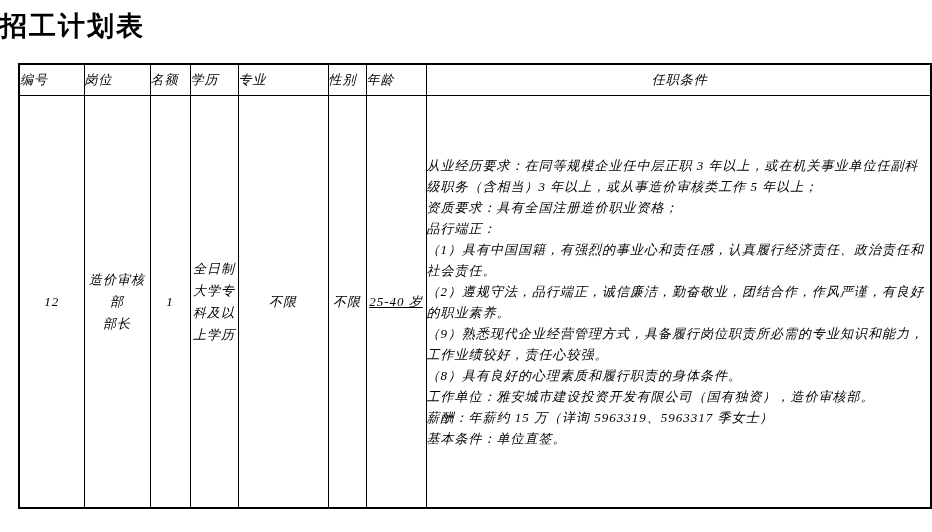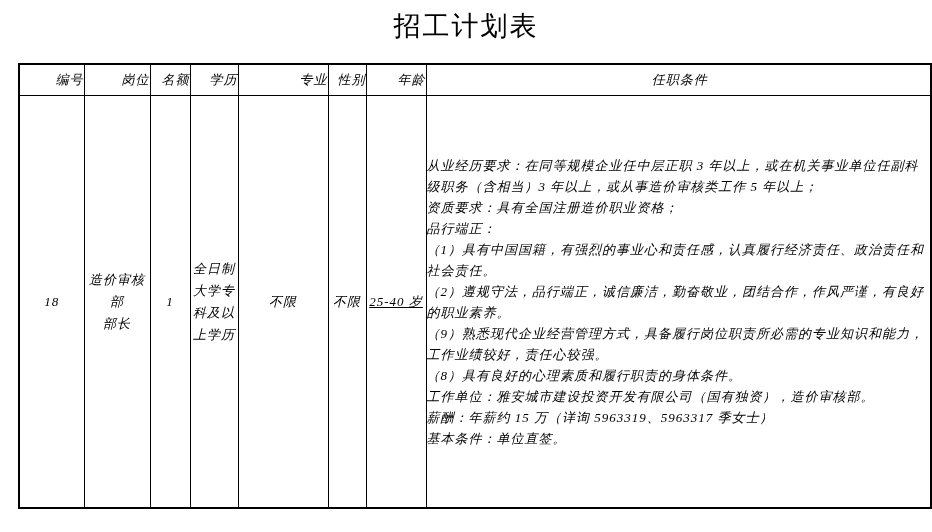--- a/index.html
+++ b/index.html
@@ -16,24 +16,24 @@
     position: relative;
     width: 932px;
     height: 532px;
     background: #ffffff;
   }
   .doc-title {
     position: absolute;
     top: 8px;
     left: 0;
     width: 100%;
-    text-align: center;
+    text-align: left;
     font-family: "Liberation Sans", sans-serif;
     font-size: 27px;
-    font-weight: normal;
+    font-weight: bold;
     letter-spacing: 2px;
   }
   table.plan {
     position: absolute;
     left: 18px;
     top: 63px;
     width: 912px;
     border-collapse: collapse;
     table-layout: fixed;
     border: 2px solid #000000;
@@ -41,21 +41,21 @@
   table.plan th, table.plan td {
     border: 1px solid #000000;
     padding: 0;
     font-style: italic;
     letter-spacing: 1px;
   }
   table.plan th {
     height: 30px;
     font-size: 13px;
     font-weight: normal;
-    text-align: right;
+    text-align: left;
     vertical-align: middle;
   }
   table.plan th.req-head {
     text-align: center;
     padding-left: 3px;
   }
   table.plan td {
     height: 411px;
     vertical-align: middle;
     font-size: 13px;
@@ -108,21 +108,21 @@
         <th>名额</th>
         <th>学历</th>
         <th>专业</th>
         <th>性别</th>
         <th>年龄</th>
         <th class="req-head">任职条件</th>
       </tr>
     </thead>
     <tbody>
       <tr>
-        <td class="center-cell">18</td>
+        <td class="center-cell">12</td>
         <td class="wrap-cell">造价审核部
 部长</td>
         <td class="center-cell">1</td>
         <td class="wrap-cell">全日制
 大学专
 科及以
 上学历</td>
         <td class="center-cell">不限</td>
         <td class="center-cell">不限</td>
         <td class="center-cell age-cell">25-40 岁</td>

